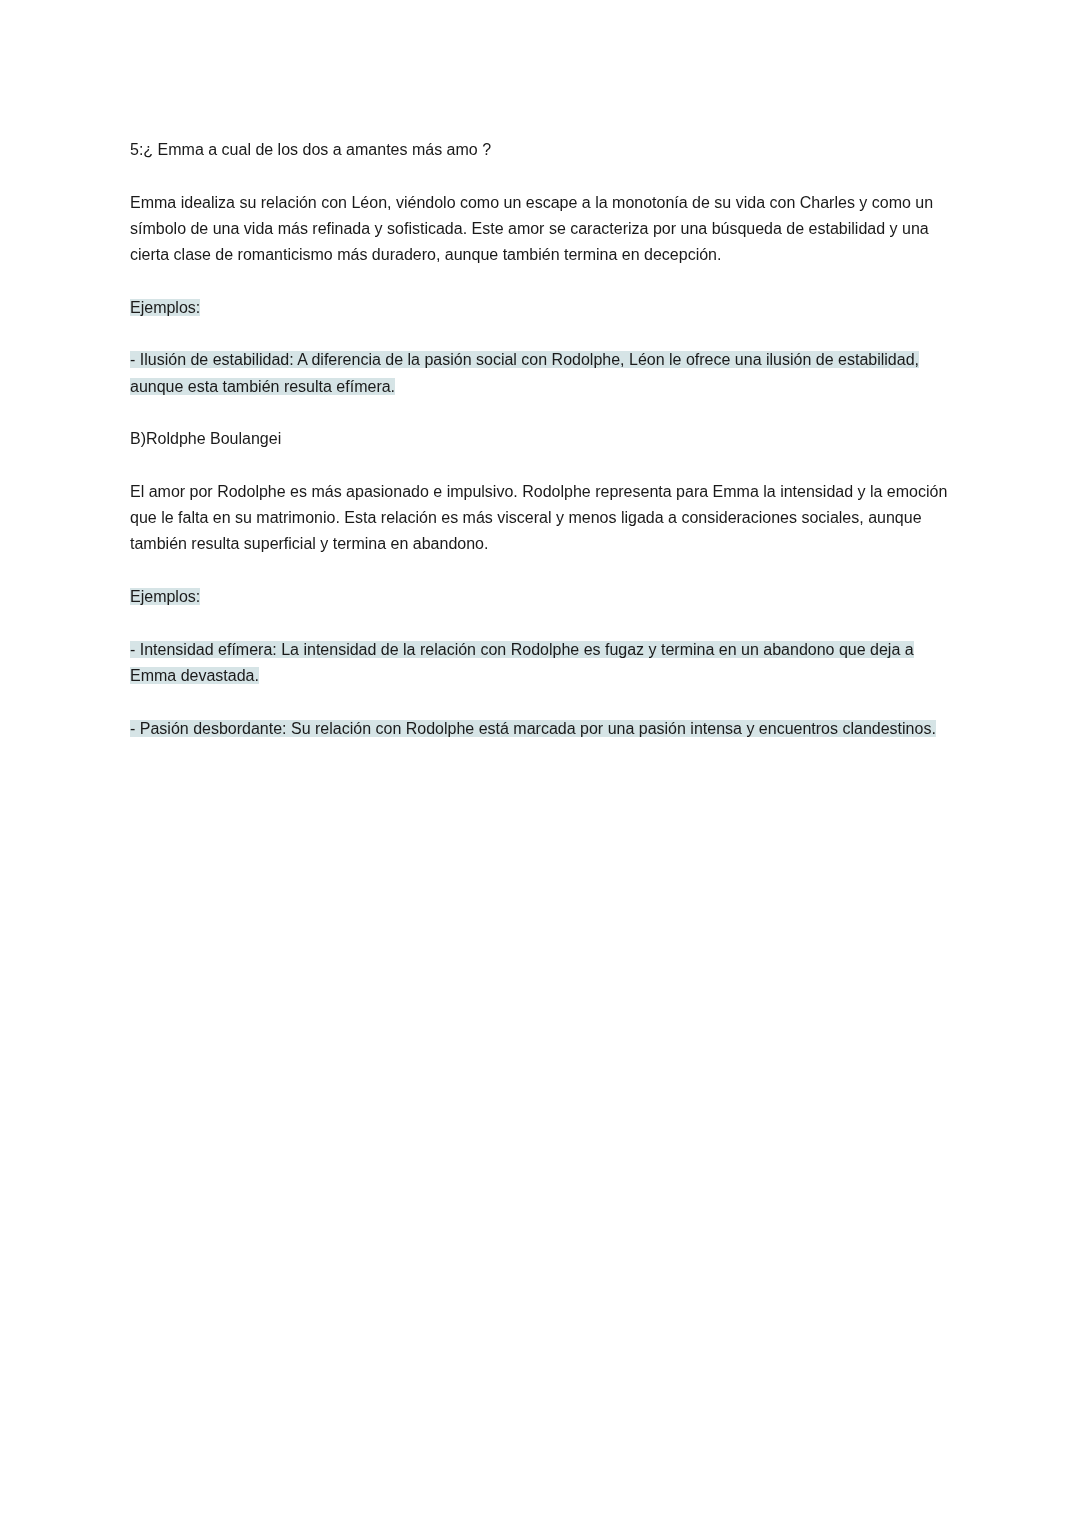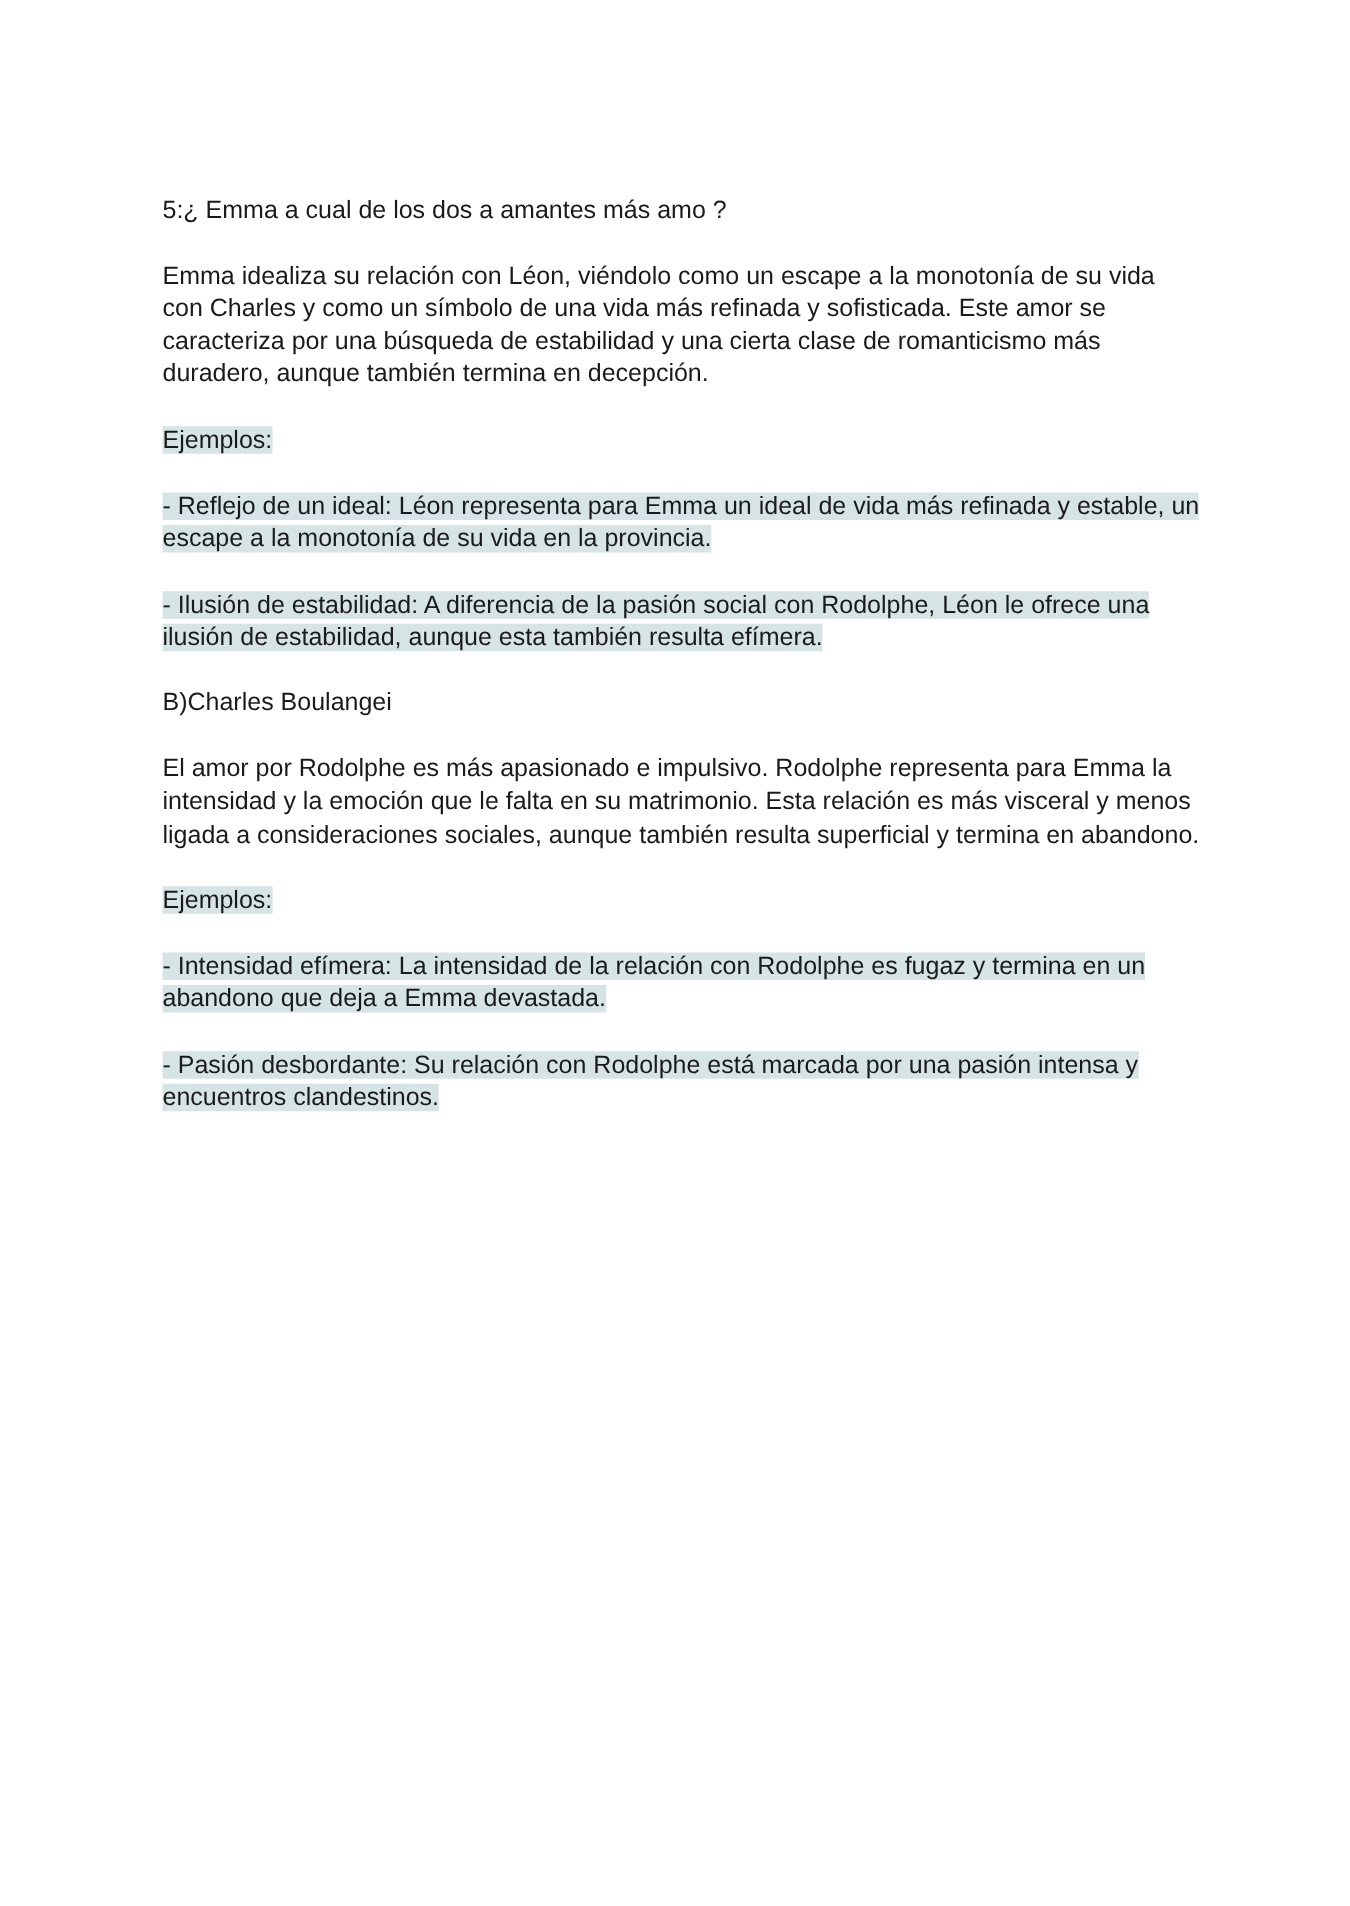--- a/index.html
+++ b/index.html
@@ -1,34 +1,33 @@
 <!DOCTYPE html>
 <html><head>
 <meta charset="utf-8">
 <style>
   html, body { margin: 0; padding: 0; background: #ffffff; }
   body { width: 1080px; height: 1525px; position: relative; overflow: hidden;
          font-family: "Liberation Sans", sans-serif; color: #1a1a1a; }
-  .page { position: absolute; left: 130px; top: 155px; width: 830px;
-          font-size: 20px; line-height: 26.3px; }
+  .page { position: absolute; left: 130px; top: 137px; width: 830px;
+          font-size: 16px; line-height: 26.3px; }
   .para { margin: 0 0 26.3px 0; }
   .hl { background: #d6e4e6; box-decoration-break: clone; margin-top: 20px; -webkit-box-decoration-break: clone; }
   .nomargin { margin-bottom: 0; }
 </style>
 </head>
 <body>
 
 <div class="page">
   <p class="para">5:¿ Emma a cual de los dos a amantes más amo ?</p>
 
   <p class="para">Emma idealiza su relación con Léon, viéndolo como un escape a la monotonía de su vida con Charles y como un símbolo de una vida más refinada y sofisticada.  Este amor se caracteriza por una búsqueda de estabilidad y una cierta clase de romanticismo más duradero, aunque también termina en decepción.</p>
 
   <p class="para"><span class="hl">Ejemplos:</span></p>
-  <p class="para"><span class="hl">- Reflejo de un ideal: Léon representa para Emma un ideal de vida más refinada y estable, un escape a la monotonía de su vida en la provincia.</span></p>
   <p class="para"><span class="hl">- Ilusión de estabilidad:  A diferencia de la pasión social con Rodolphe, Léon le ofrece una ilusión de estabilidad, aunque esta también resulta efímera.</span></p>
 
-  <p class="para">B)Charles Boulangei</p>
+  <p class="para">B)Roldphe Boulangei</p>
   <p class="para">El amor por Rodolphe es más apasionado e impulsivo.  Rodolphe representa para Emma la intensidad y la emoción que le falta en su matrimonio.  Esta relación es más visceral y menos ligada a consideraciones sociales, aunque también resulta superficial y termina en abandono.</p>
 
   <p class="para"><span class="hl">Ejemplos:</span></p>
   <p class="para"><span class="hl">- Intensidad efímera:  La intensidad de la relación con Rodolphe es fugaz y termina en un abandono que deja a Emma devastada.</span></p>
   <p class="para"><span class="hl">- Pasión desbordante:  Su relación con Rodolphe está marcada por una pasión intensa y encuentros clandestinos.</span></p>
 </div>
 
 </body></html>

